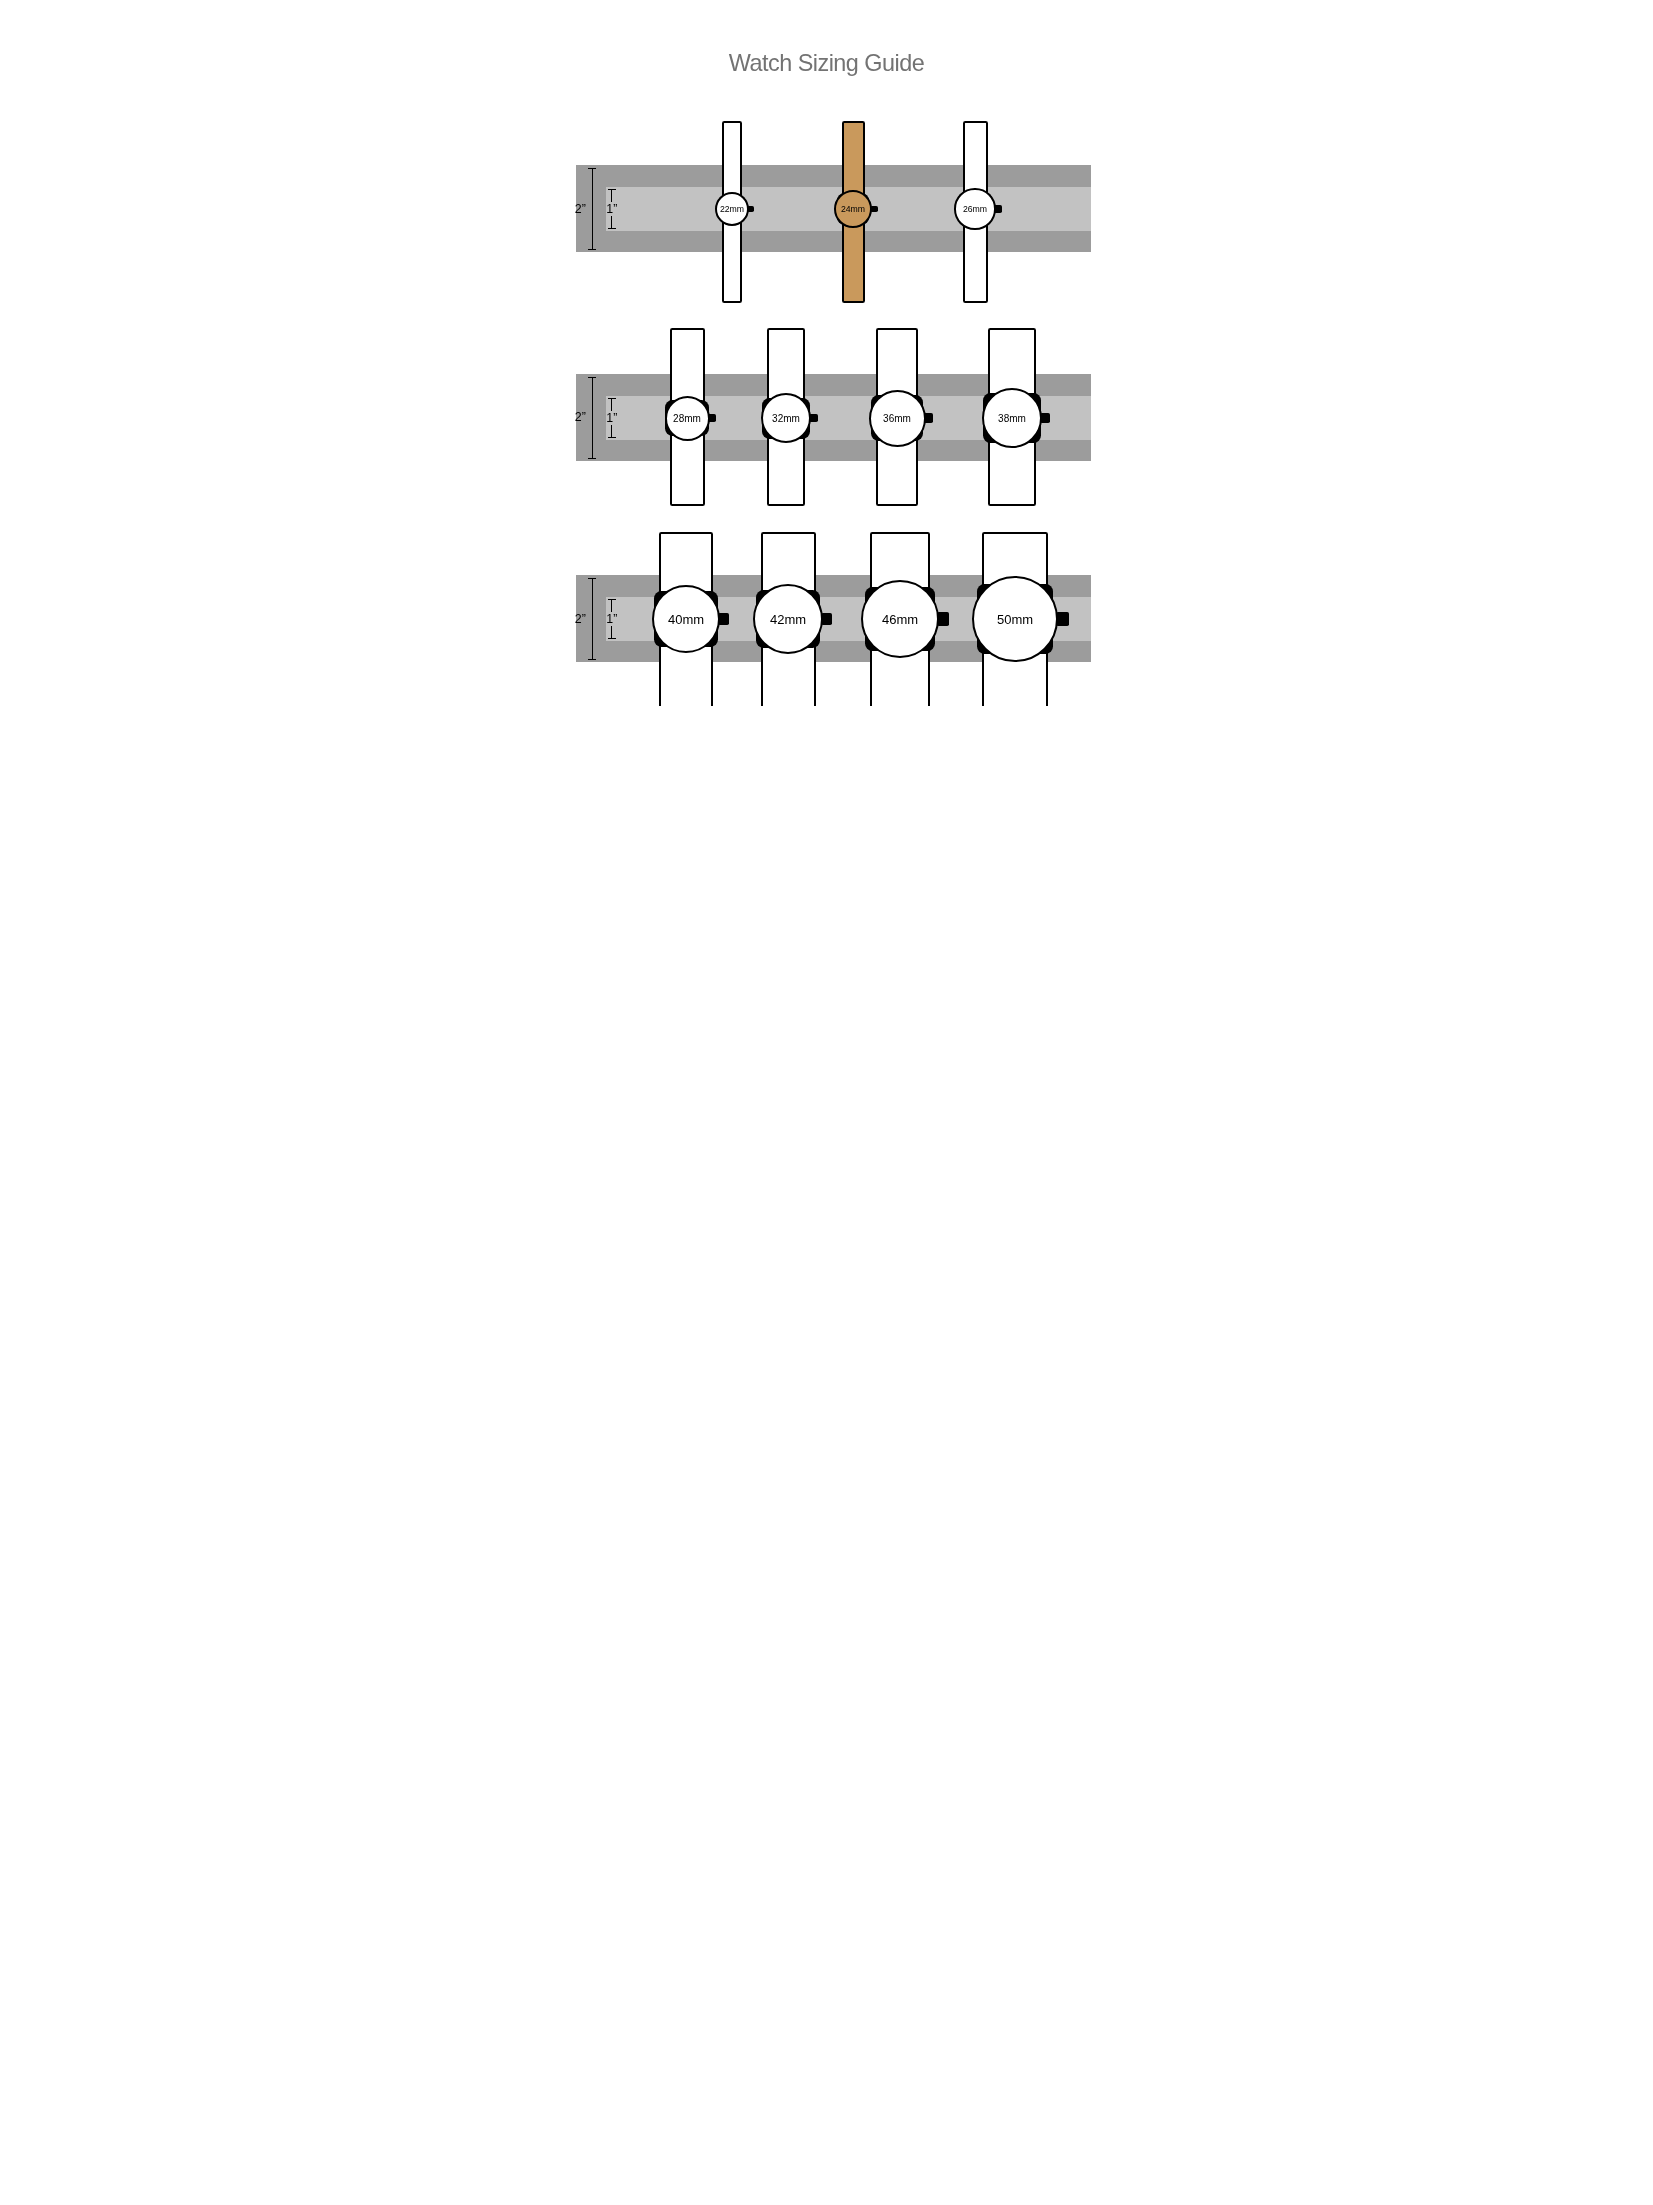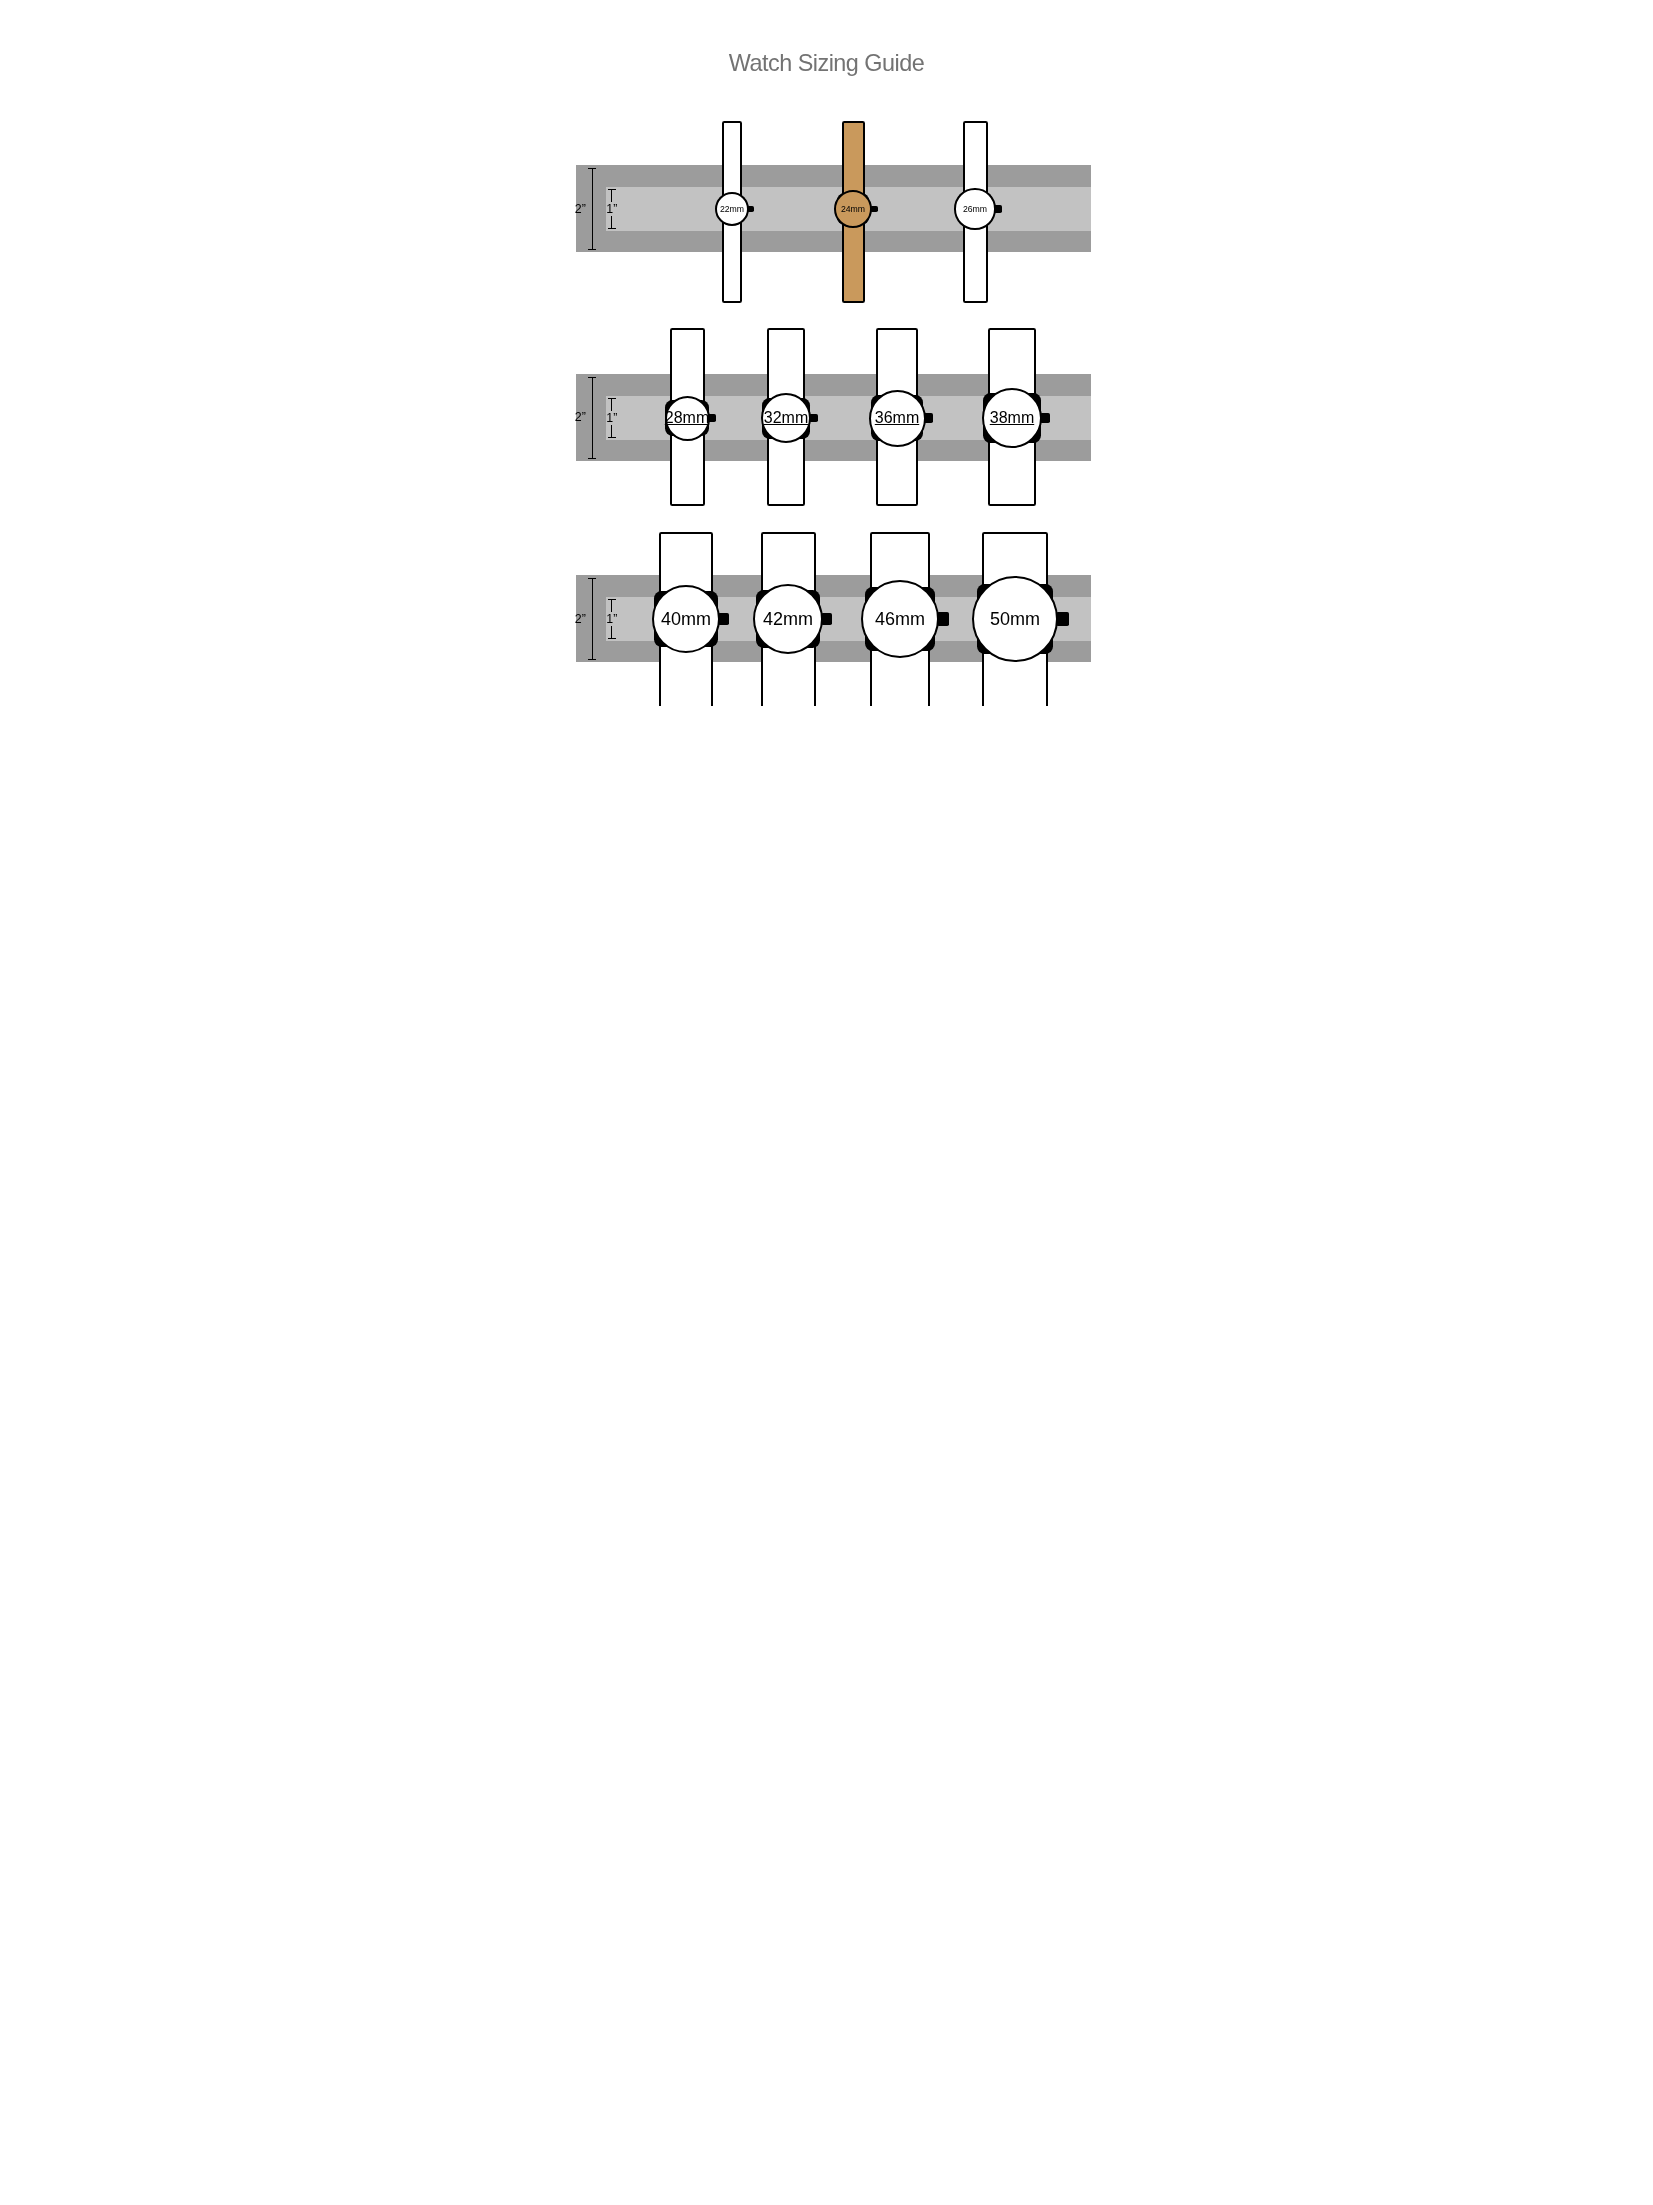--- a/index.html
+++ b/index.html
@@ -61,22 +61,22 @@
     width:calc(var(--r)*2);height:calc(var(--r)*2);
     border-radius:50%;background:#fff;border:2.8px solid var(--outline);
     display:flex;align-items:center;justify-content:center;text-align:right;}
   .watch.hl .strap,.watch.hl .case{background:var(--highlight);}
   .size-label{color:#000;white-space:nowrap;}
 
   .r1w{--cy:209px;--top:121px;--bot:303px;}
   .r2w{--cy:418px;--top:328px;--bot:506px;}
   .r3w{--cy:619px;--top:532px;--bot:717px;}
   .r1w .size-label{font-size:8.7px;}
-  .r2w .size-label{font-size:16px;text-decoration:underline;}
-  .r3w .size-label{font-size:18px;}
+  .r2w .size-label{font-size:10px;}
+  .r3w .size-label{font-size:13px;}
 
   .w22{--cx:170px;--r:17px;--sw:19.3px;}
   .w24{--cx:291px;--r:19.3px;--sw:23px;}
   .w26{--cx:413px;--r:20.7px;--sw:25px;}
   .w28{--cx:125px;--r:22.5px;--sw:35px;}
   .w32{--cx:224px;--r:25px;--sw:38px;}
   .w36{--cx:335px;--r:28.5px;--sw:42px;}
   .w38{--cx:450px;--r:30px;--sw:48px;}
   .w40{--cx:124px;--r:34px;--sw:54px;}
   .w42{--cx:226px;--r:35px;--sw:55px;}

